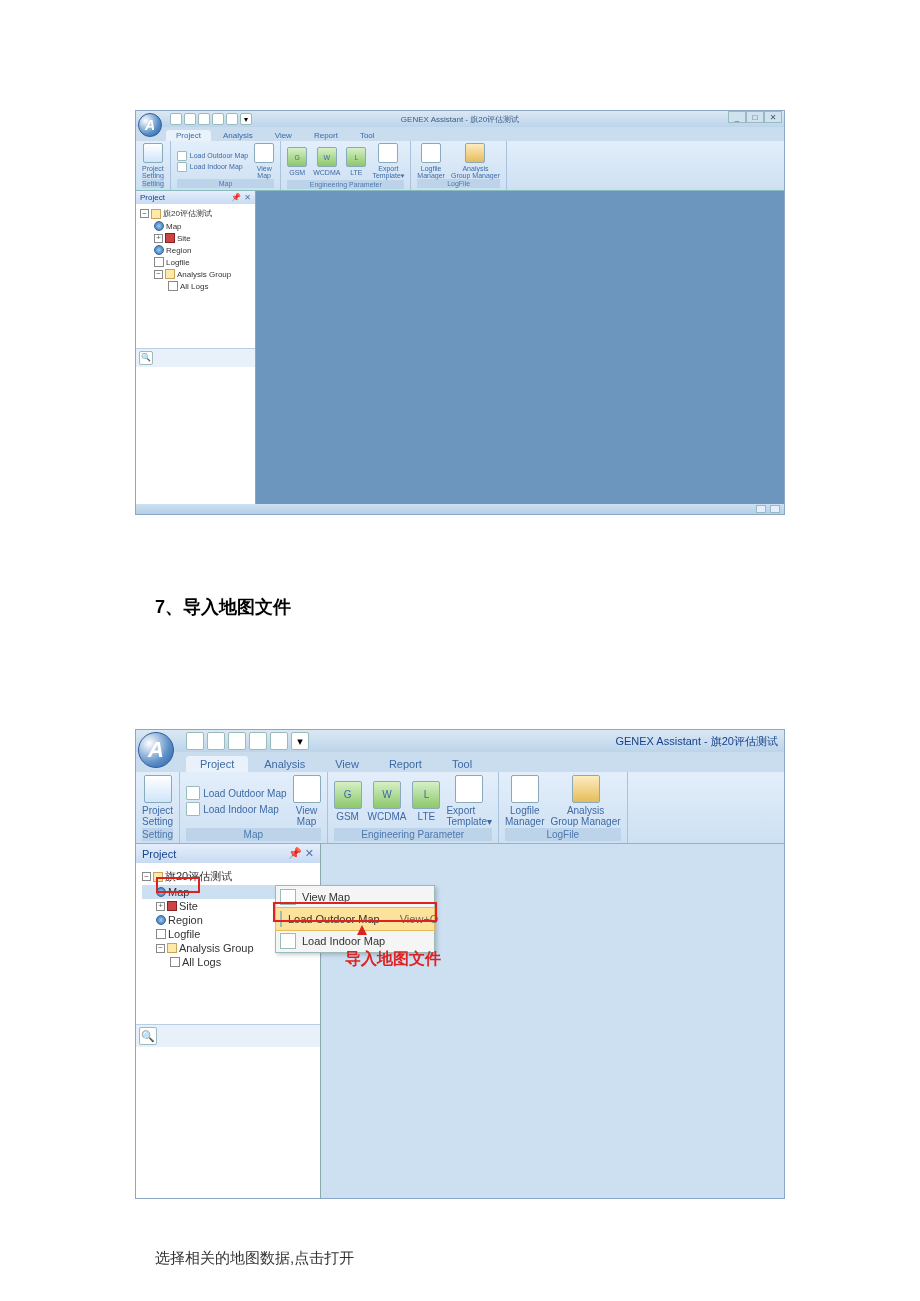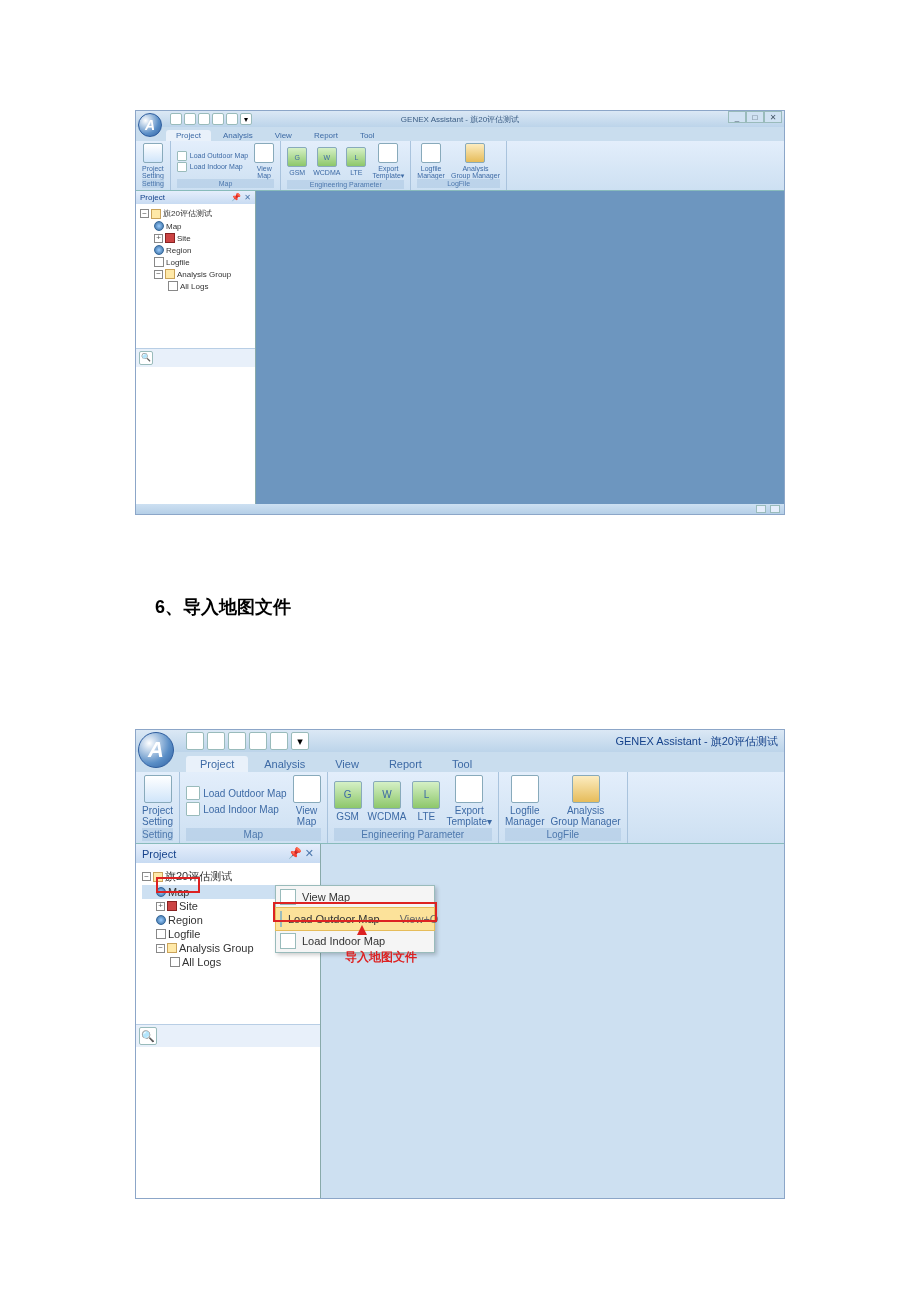--- a/index.html
+++ b/index.html
@@ -71,21 +71,21 @@
     .app.big .main-area{background:#cde0f1;}
     .statusbar{height:10px;background:linear-gradient(#cde0f2,#b5cfe7);display:flex;justify-content:flex-end;align-items:center;padding:0 4px;gap:4px;}
     .sb-ctl{width:10px;height:8px;background:#e5eefc;border:1px solid #9bb;}
 
     .highlight-box{border:2px solid #d22;position:absolute;pointer-events:none;}
     .context-menu{position:absolute;background:#f5f5f5;border:1px solid #9bb;box-shadow:2px 2px 4px rgba(0,0,0,0.2);font-size:11px;}
     .cm-item{display:flex;align-items:center;gap:6px;padding:3px 10px 3px 4px;color:#333;white-space:nowrap;}
     .cm-item.hover{background:#fce29a;border:1px solid #e6bc5a;margin:-1px;}
     .cm-icon{width:16px;height:16px;border:1px solid #9bb;background:#fff;}
     .cm-shortcut{margin-left:auto;color:#666;padding-left:14px;}
-    .callout{position:absolute;color:#d22;font-size:12px;font-weight:bold;}
+    .callout{position:absolute;color:#d22;font-size:16px;font-weight:bold;}
     .callout-arrow{width:0;height:0;border-left:5px solid transparent;border-right:5px solid transparent;border-bottom:10px solid #d22;position:absolute;}
 
     .section-heading{margin:80px 0 30px 155px;font-size:18px;font-weight:bold;color:#000;}
     .body-text{margin:50px 0 0 155px;font-size:15px;color:#333;}
   </style>
 </head>
 <body>
 
 <div class="page">
 
@@ -237,21 +237,21 @@
         </div>
         <div class="main-area"></div>
       </div>
       <div class="statusbar">
         <div class="sb-ctl"></div>
         <div class="sb-ctl"></div>
       </div>
     </div>
   </div>
 
-  <div class="section-heading">6、导入地图文件</div>
+  <div class="section-heading">7、导入地图文件</div>
 
   <div class="screenshot two">
     <div class="app big">
       <div class="titlebar">
         <div class="orb">A</div>
         <div class="qat">
           <div class="qat-btn"></div>
           <div class="qat-btn"></div>
           <div class="qat-btn"></div>
           <div class="qat-btn"></div>
@@ -307,21 +307,21 @@
             <div class="bigbtn">
                 <div class="icon-box green">W</div>
                 <span>WCDMA</span>
               </div>
             <div class="bigbtn">
                 <div class="icon-box green">L</div>
                 <span>LTE</span>
               </div>
             <div class="bigbtn">
                 <div class="icon-box"></div>
-                <span style="white-space:pre;text-align:center;">Export
+                <span style="white-space:pre;">Export
 Template▾</span>
               </div>
           </div>
           <div class="rgroup-label">Engineering Parameter</div>
         </div>
         <div class="rgroup">
           <div class="rgroup-content">
             <div class="bigbtn">
                 <div class="icon-box"></div>
                 <span style="white-space:pre;text-align:center;">Logfile
@@ -405,14 +405,15 @@
           <span>Load Indoor Map</span>
         </div>
     </div>
 
     <div class="highlight-box" style="left:138px;top:173px;width:164px;height:20px;"></div>
 
     <div class="callout-arrow" style="left:222px;top:196px;"></div>
     <div class="callout" style="left:210px;top:220px;">导入地图文件</div>
   </div>
 
+  <div class="body-text">选择相关的地图数据,点击打开</div>
 
 </div>
 
 </body></html>

